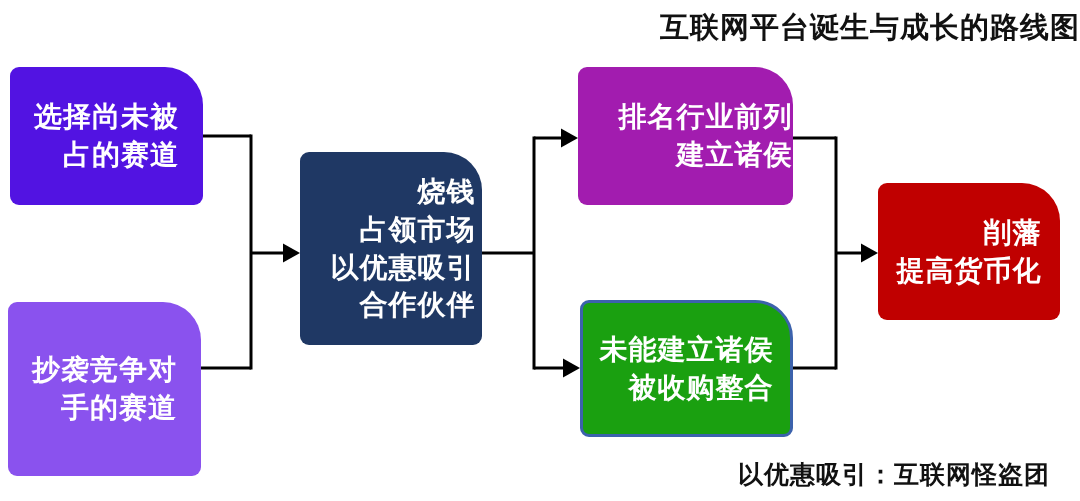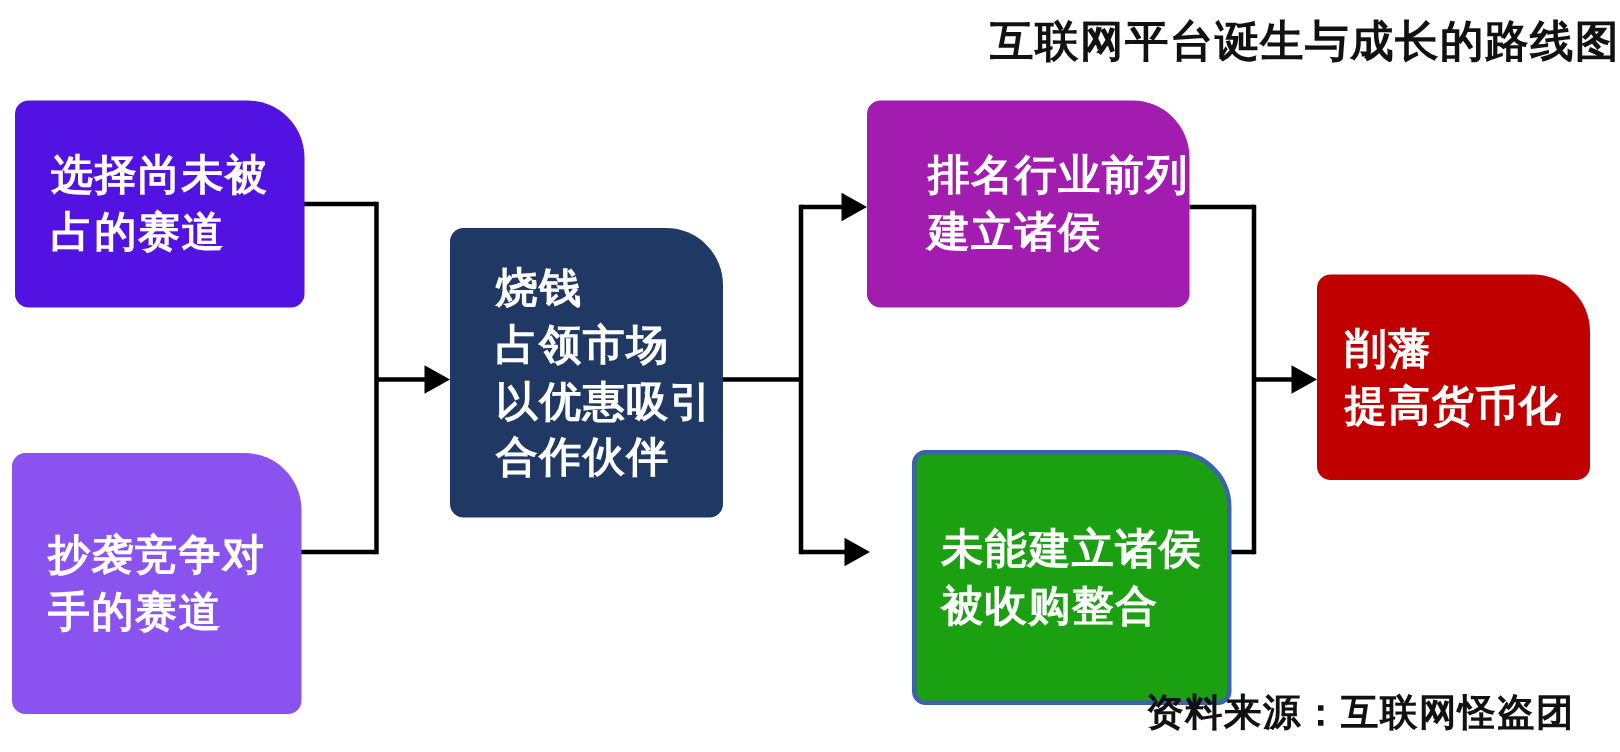--- a/index.html
+++ b/index.html
@@ -40,32 +40,32 @@
   .box {
     position: absolute;
     display: flex;
     align-items: center;
     justify-content: center;
     border-radius: 9px 38px 9px 9px;
     box-sizing: border-box;
   }
   .box-text {
     white-space: pre-line;
-    text-align: left;
+    text-align: right;
     color: #ffffff;
     font-weight: bold;
     font-size: 28px;
     line-height: 1.34;
     letter-spacing: 1px;
   }
   .b1 { left: 10px;  top: 67px;  width: 193px; height: 138px; }
   .b2 { left: 8px;   top: 302px; width: 193px; height: 174px; }
   .b3 { left: 300px; top: 152px; width: 182px; height: 193px; padding-left: 24px; }
   .b4 { left: 578px; top: 67px;  width: 215px; height: 138px; }
-  .b5 { left: 580px; top: 300px; width: 213px; height: 170px; border: 3px solid transparent; margin-left: 28px; }
+  .b5 { left: 580px; top: 300px; width: 213px; height: 137px; border: 3px solid transparent; }
   .b6 { left: 878px; top: 183px; width: 182px; height: 137px; }
 </style>
 </head>
 <body>
 
 <div class="canvas">
 
   <div class="title">互联网平台诞生与成长的路线图</div>
 
   <svg class="connectors" width="1080" height="501" viewBox="0 0 1080 501">
@@ -120,15 +120,15 @@
   <div class="box b5" style="background: rgb(26, 160, 16); border-color: rgb(60, 98, 172);">
     <span class="box-text" style="color: rgb(255, 255, 255);">未能建立诸侯
 被收购整合</span>
   </div>
 
   <div class="box b6" style="background: rgb(192, 0, 0);">
     <span class="box-text" style="color: rgb(255, 255, 255);">削藩
 提高货币化</span>
   </div>
 
-  <div class="source">资料来源：互联网怪盗团</div>
+  <div class="source">以优惠吸引：互联网怪盗团</div>
 
 </div>
 
 </body></html>

